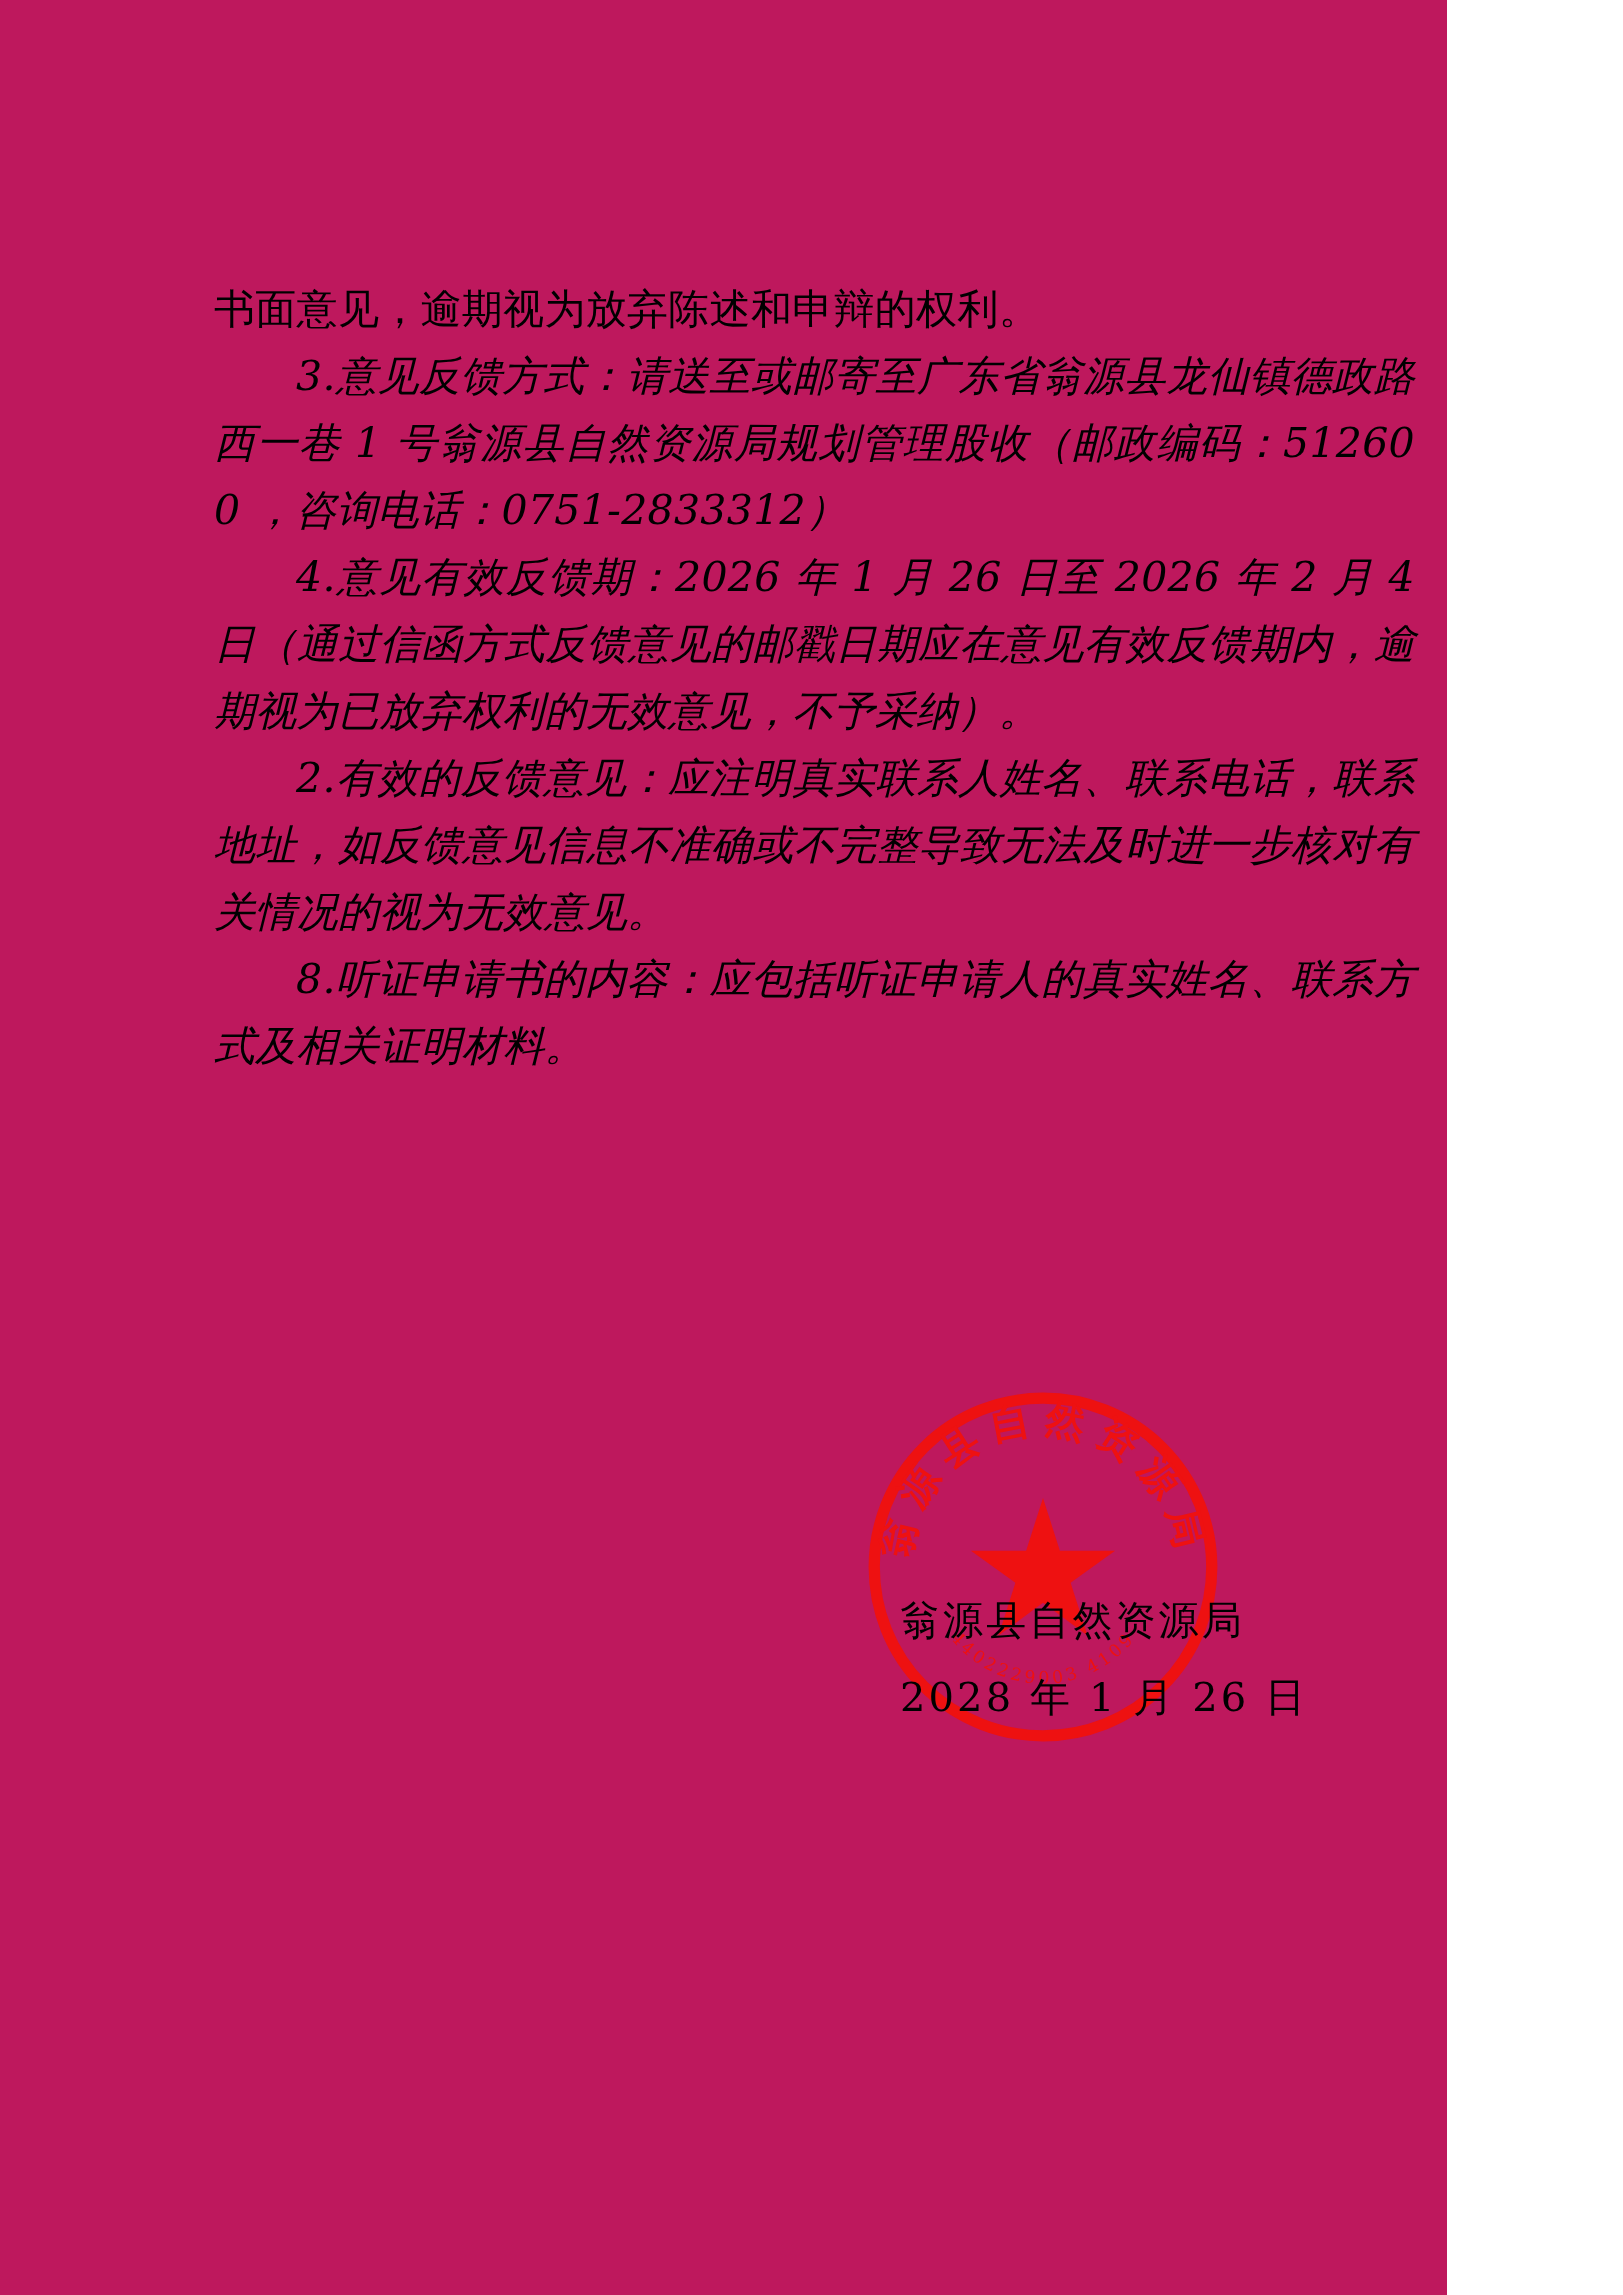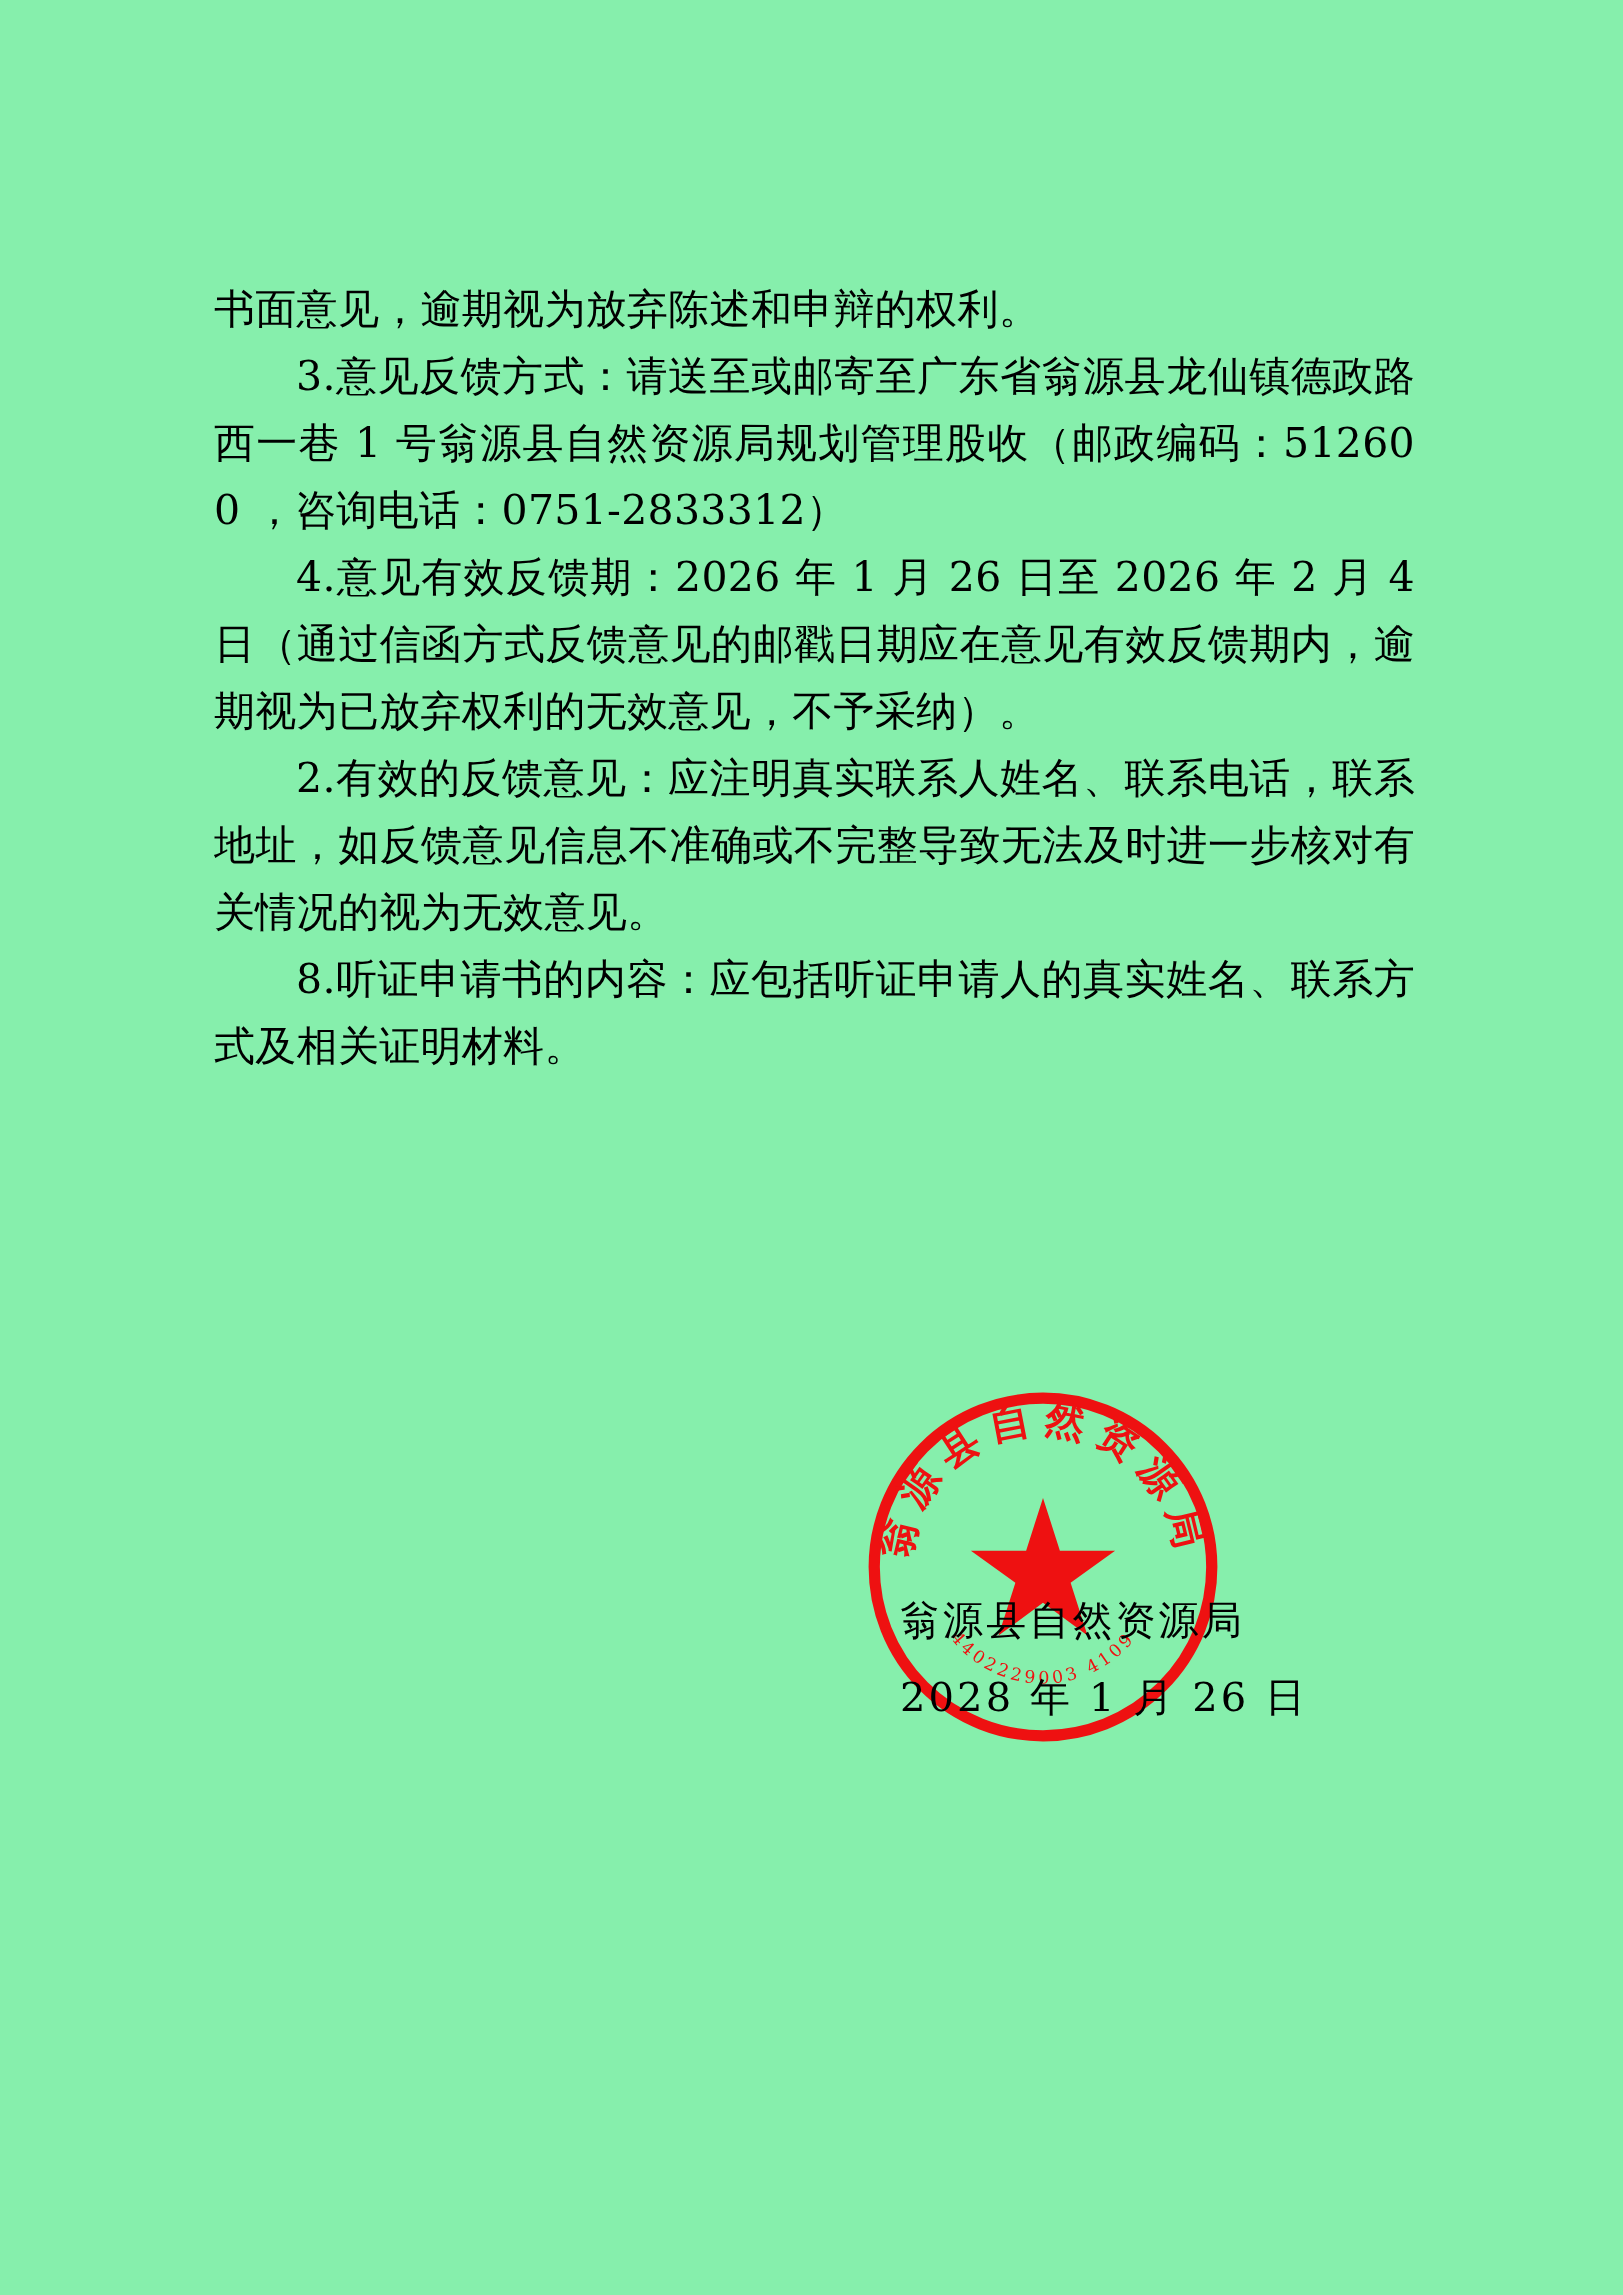--- a/index.html
+++ b/index.html
@@ -2,23 +2,23 @@
 <html style="font-size:8.2px"><head>
 <meta charset="utf-8">
 <style>
   html, body {
     margin: 0;
     padding: 0;
     background: #ffffff;
   }
   .page {
     position: relative;
-    width: 1623px;
+    width: 1447px;
     height: 2295px;
-    background: #86efac;
+    background: #be185d;
     overflow: hidden;
     font-family: "DejaVu Serif", "Liberation Serif", serif;
   }
 
   
   .body-block {
     position: absolute;
     left: 214px;
     top: 276px;
     width: 1201px;
@@ -31,20 +31,21 @@
     color: #000000;
     text-align: justify;
     text-justify: inter-character;
     letter-spacing: 0.3px;
     margin: 0;
     white-space: normal;
     word-break: break-all;
   }
   .para.indent {
     text-indent: 82px;
+    font-style: italic;
   }
 
   
   .sign-block {
     position: absolute;
     left: 900px;
     top: 1582px;
     width: 389px;
     text-align: left;
   }

